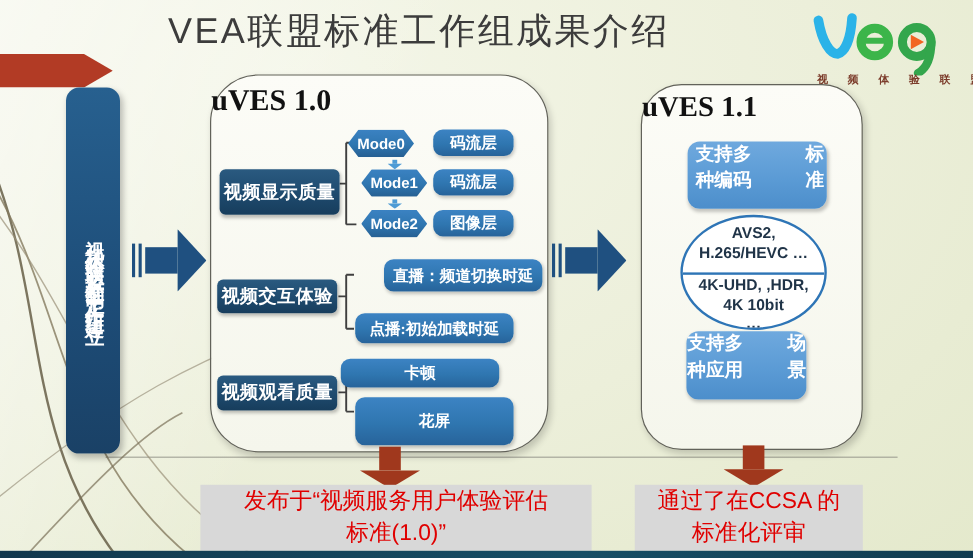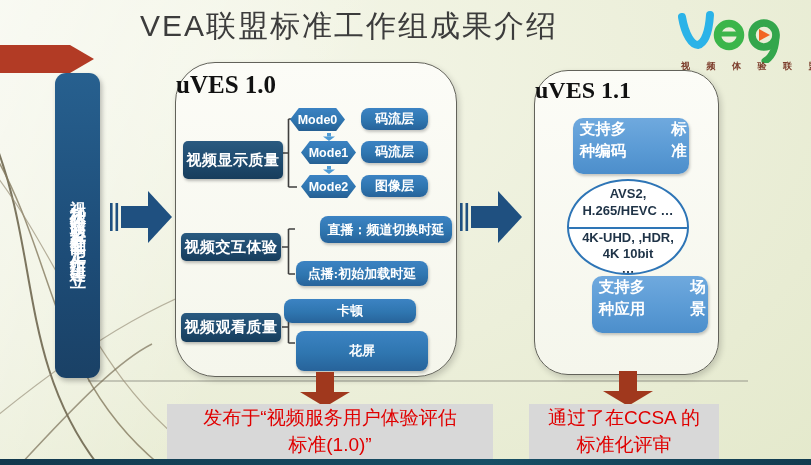--- a/index.html
+++ b/index.html
@@ -191,21 +191,21 @@
         <div>AVS2,</div>
         <div>H.265/HEVC …</div>
       </div>
       <div class="half bottom-half">
         <div>4K-UHD, ,HDR,</div>
         <div>4K 10bit</div>
         <div>…</div>
       </div>
     </div>
 
-    <div class="sky-box" style="left:37px;top:205px;width:116px;height:57px;margin-left:20px;">
+    <div class="sky-box" style="left:37px;top:205px;width:100px;height:57px;">
       <span>支持多种应用</span>
       <span>场景</span>
     </div>
   </div>
 
   <svg class="abs" style="left:300px;top:372px;" width="50" height="35" viewBox="0 0 50 35">
     <rect x="16" y="0" width="18" height="20" fill="#a0381d"></rect>
     <polygon points="0,20 50,20 25,35" fill="#a0381d"></polygon>
   </svg>
   <svg class="abs" style="left:603px;top:371px;" width="50" height="35" viewBox="0 0 50 35">

